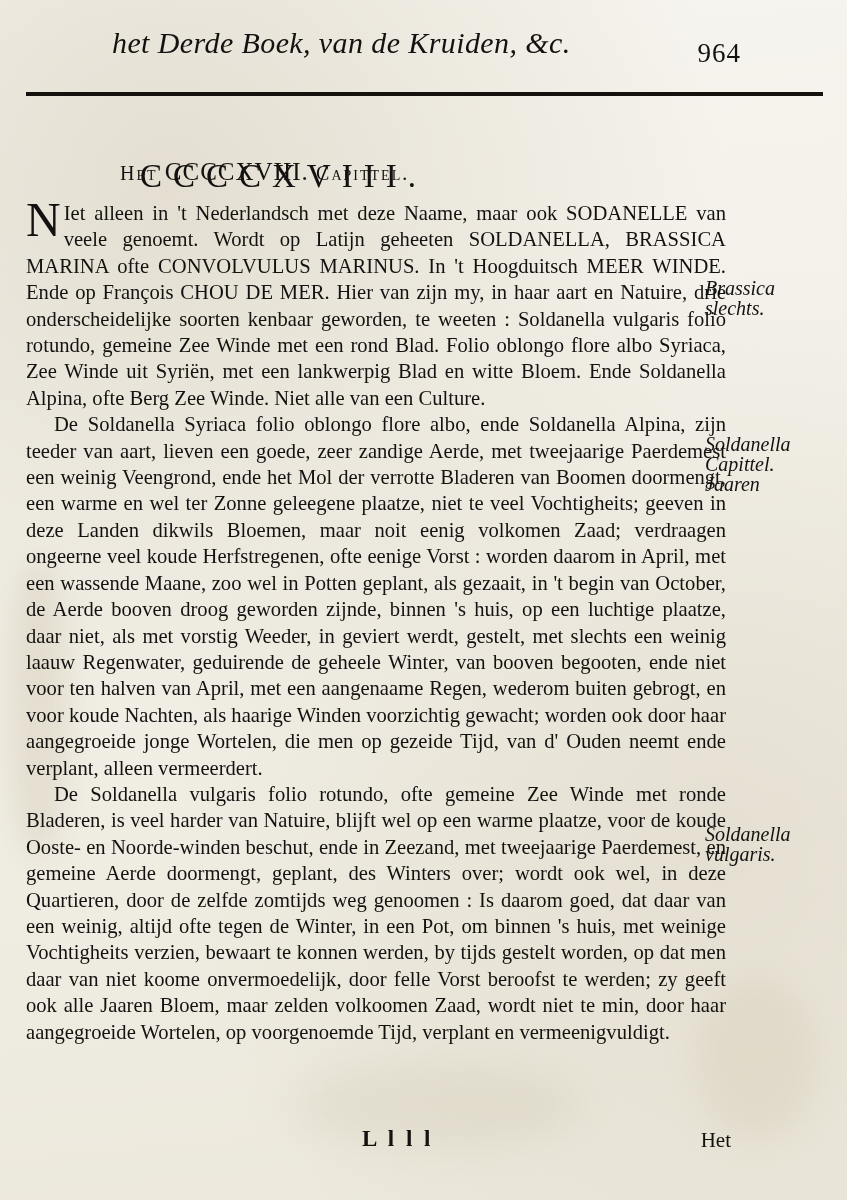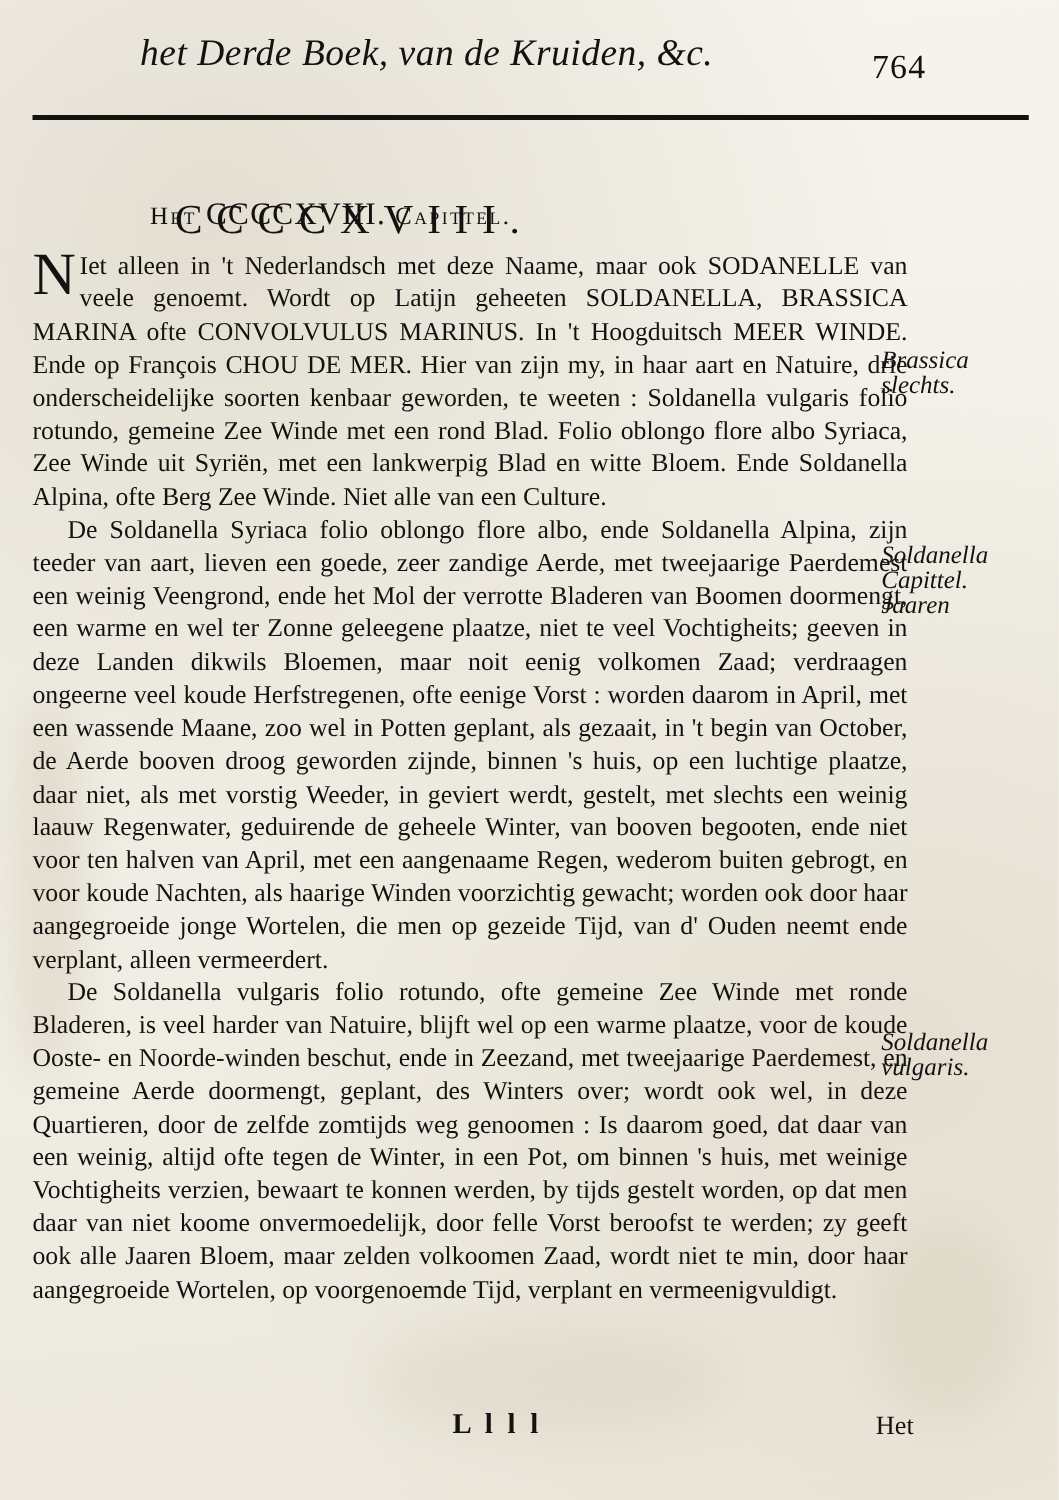--- a/index.html
+++ b/index.html
@@ -156,21 +156,21 @@
 <body>
 
 <div class="page">
 
   <div class="stain stain-a"></div>
   <div class="stain stain-b"></div>
   <div class="stain stain-c"></div>
 
   <div class="header">
     <div class="header-title">het Derde Boek, van de Kruiden, &amp;c.</div>
-    <div class="page-number">764</div>
+    <div class="page-number">964</div>
   </div>
   <div class="rule"></div>
 
   <div class="chapter-line">
     <span class="sc">Het</span>
     <span class="big">CCCCXVIII.</span>
     <span class="sc">Capittel.</span>
   </div>
 
   <div class="chapter-title">CCCCXVIII.</div>

